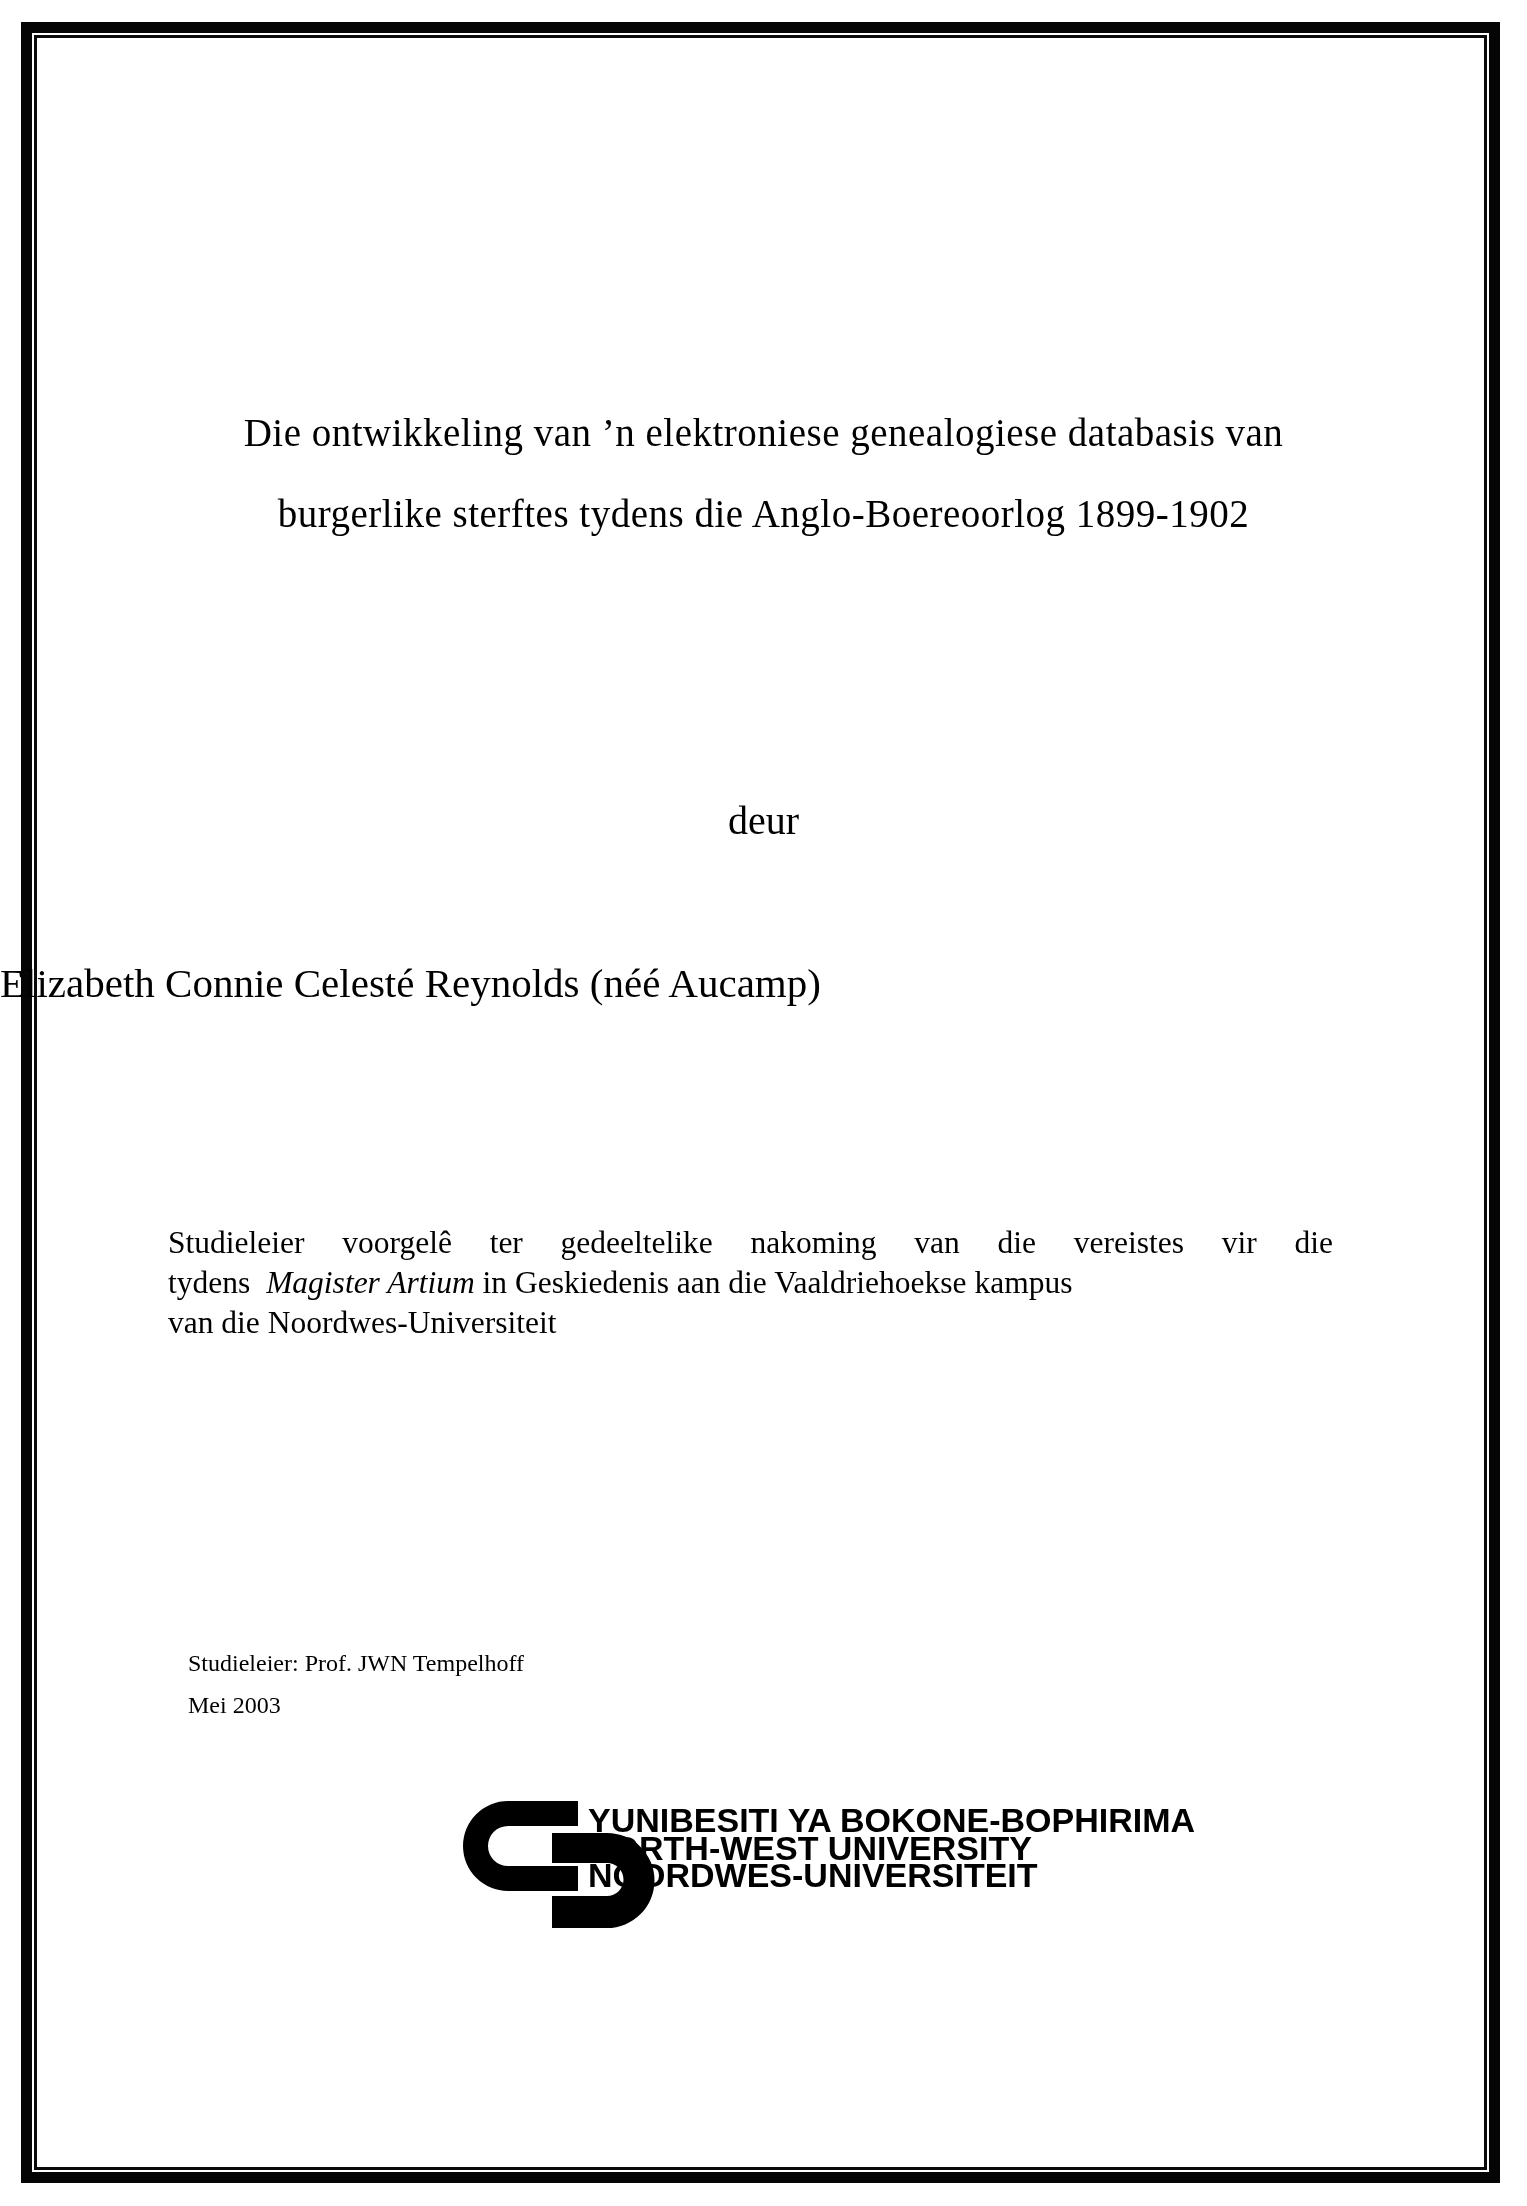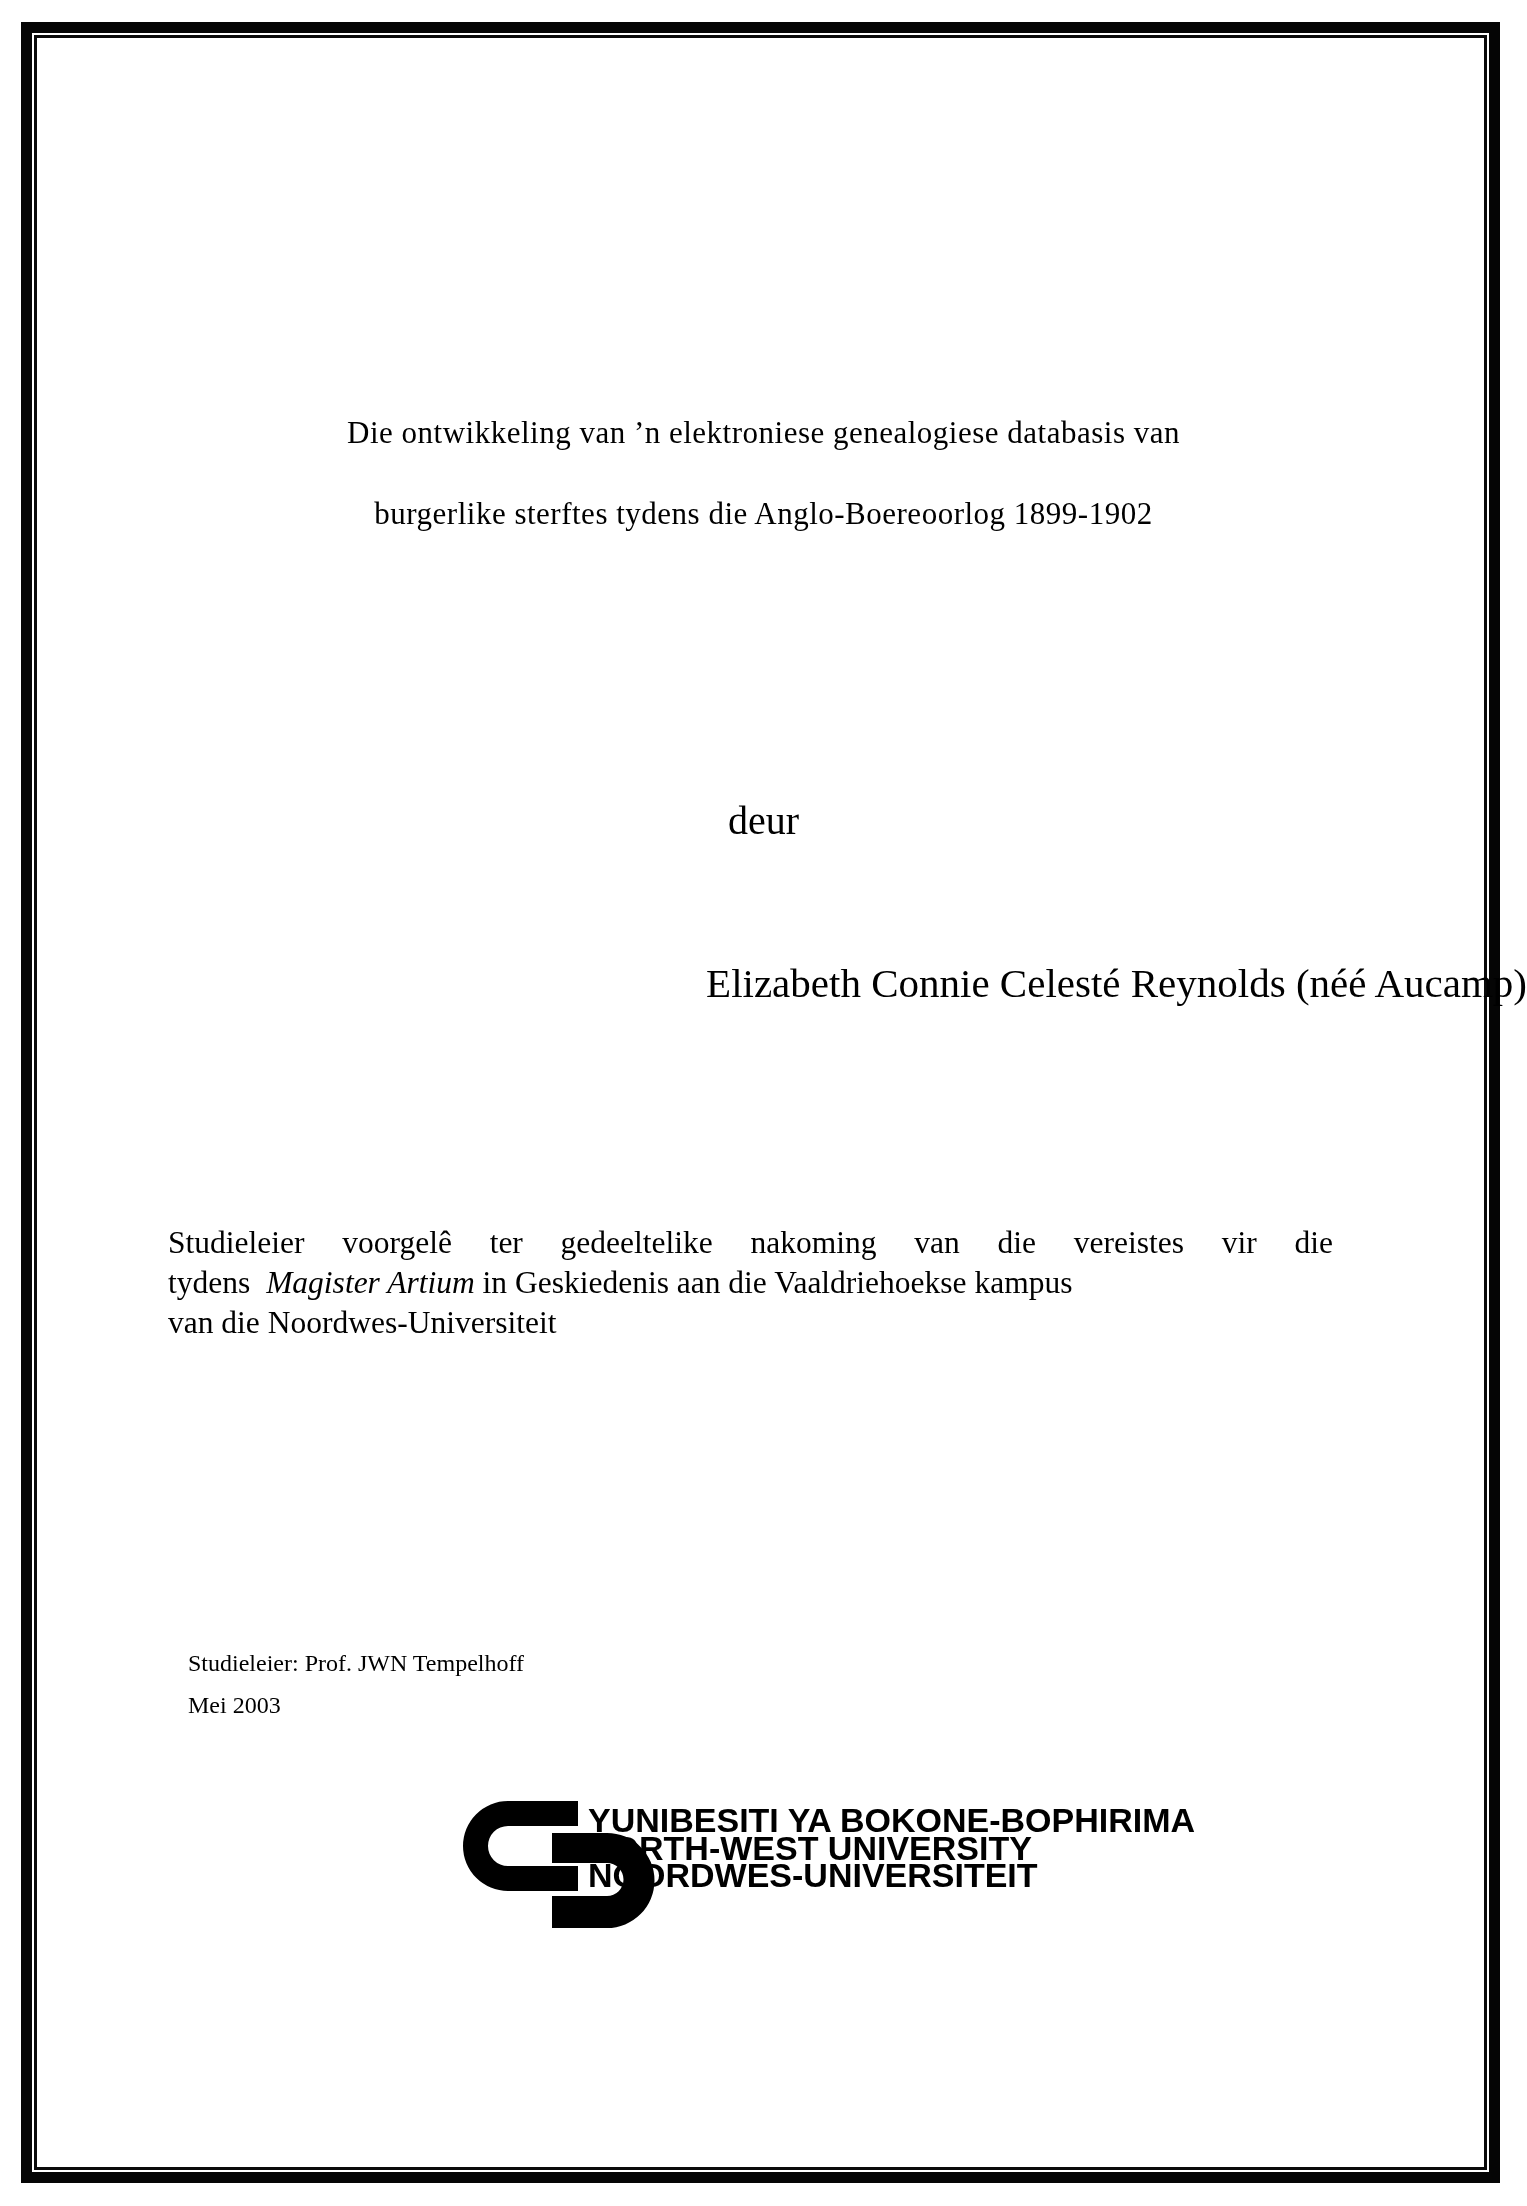--- a/index.html
+++ b/index.html
@@ -33,40 +33,40 @@
     right: 2px;
     bottom: 2px;
     border: 3px solid #0a0a0a;
   }
   .thesis-title {
     position: absolute;
     left: 60px;
     right: 60px;
     top: 392px;
     text-align: center;
-    font-size: 31px;
+    font-size: 39px;
     line-height: 81px;
     letter-spacing: 0.5px;
     white-space: nowrap;
   }
   .byline-label {
     position: absolute;
     left: 0;
     right: 0;
     top: 801px;
     text-align: center;
     font-size: 40px;
     line-height: 40px;
   }
   .author-name {
     position: absolute;
     left: 0;
     right: 0;
     top: 958px;
-    text-align: right;
+    text-align: left;
     font-size: 41px;
     line-height: 50px;
     white-space: nowrap;
   }
   .statement {
     position: absolute;
     left: 168px;
     width: 1165px;
     top: 1223px;
     font-size: 31.5px;

